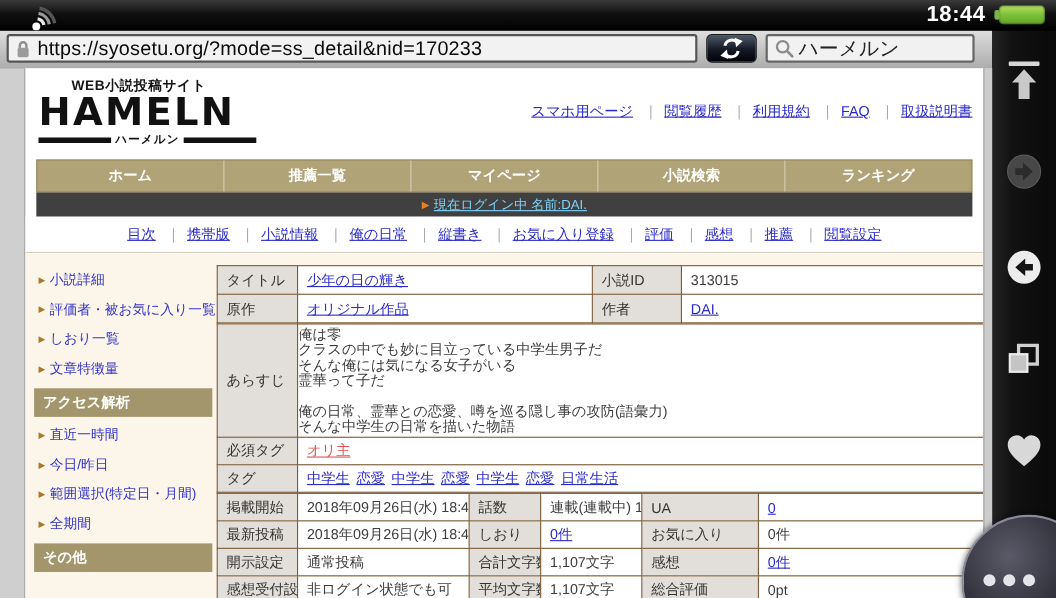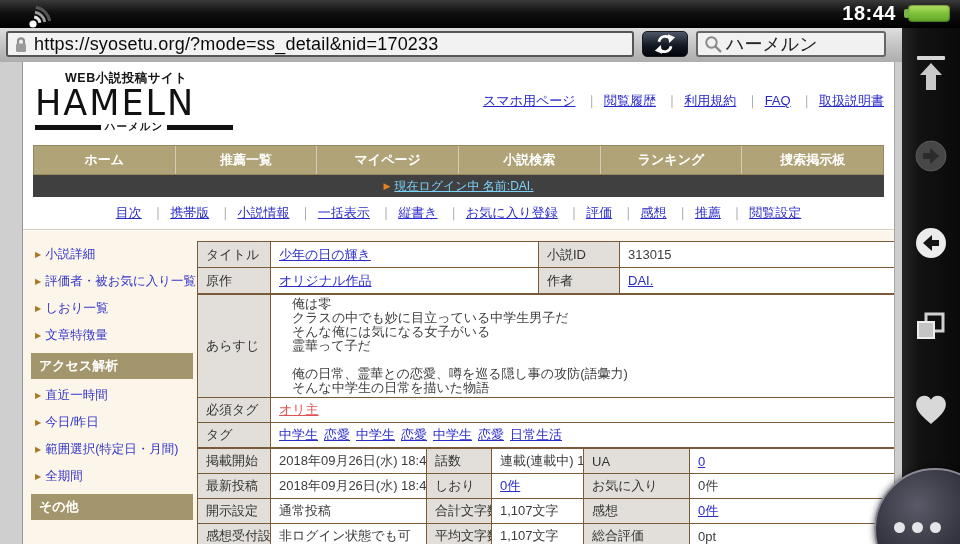--- a/index.html
+++ b/index.html
@@ -46,21 +46,21 @@
 
   
   .page{position:absolute;left:0;top:62px;width:902px;height:482px;background:#cfcfcf;}
   .page-inner{position:absolute;left:22px;top:0;width:872px;height:482px;background:#fff;
     border-left:1px solid #979797;box-sizing:border-box;overflow:hidden;}
 
   
   .site-top{position:relative;height:83px;}
   .logo{position:absolute;left:12px;top:8px;width:198px;cursor:pointer;}
   .logo-caption{margin-left:30px;font-size:12.5px;font-weight:bold;color:#151515;letter-spacing:0.5px;}
-  .logo-text{font-size:35px;font-weight:400;line-height:0.92;color:#111;letter-spacing:2px;font-family:"DejaVu Sans",sans-serif;}
+  .logo-text{font-size:35px;font-weight:700;line-height:0.92;color:#111;letter-spacing:2px;font-family:"DejaVu Sans",sans-serif;}
   .logo-bottom{display:flex;align-items:center;gap:4px;margin-top:1px;}
   .logo-bottom .bar{flex:1;height:5px;background:#111;}
   .logo-reading{font-size:10.5px;font-weight:bold;color:#111;letter-spacing:1px;}
   .toplinks{position:absolute;right:10px;top:30px;font-size:13px;color:#888;}
   .toplinks a{color:#2626cc;text-decoration:underline;cursor:pointer;}
   .toplinks a + a::before{content:"｜";color:#999;margin:0 6px;text-decoration:none;display:inline-block;}
 
   
   .nav{margin:0 10px;height:30px;display:flex;background:#b0a377;border:1px solid #96895c;box-sizing:border-box;}
   .nav a{flex:1;text-align:center;line-height:28px;color:#fff;font-size:13px;font-weight:bold;cursor:pointer;}
@@ -88,21 +88,21 @@
   .sb-item a{color:#3434c8;text-decoration:none;white-space:nowrap;}
   .sb-gap{height:4px;}
 
   
   .tablewrap{position:absolute;left:174px;top:10px;width:697px;}
   .tablewrap table{border-collapse:collapse;table-layout:fixed;width:697px;}
   .tablewrap td{border:1px solid #7a5a38;font-size:13px;color:#3c3c3c;background:#fff;
     padding:3px 8px;vertical-align:middle;overflow:hidden;white-space:nowrap;}
   .tablewrap td.lbl{background:#e2dfda;color:#333;}
   .tablewrap a{color:#2b2bc8;text-decoration:underline;cursor:pointer;}
-  td.syn{white-space:pre-line;line-height:14px;padding:2px 21px;vertical-align:top;}
+  td.syn{white-space:pre-line;line-height:14px;padding:2px 0;vertical-align:top;border-radius:11px;}
   td.tags span{margin-right:6px;text-decoration:underline;color:#2b2bc8;cursor:pointer;}
   a.redtag{color:#e05252 !important;}
   tr.h26 td{height:19px;}
   tr.h22 td{height:15px;}
 </style>
 </head>
 <body>
 
 <div class="screen">
 
@@ -167,33 +167,32 @@
           <a>取扱説明書</a>
         </div>
       </div>
 
       <div class="nav">
         <a>ホーム</a>
         <a>推薦一覧</a>
         <a>マイページ</a>
         <a>小説検索</a>
         <a>ランキング</a>
-        <a>捜索掲示板</a>
       </div>
 
       <div class="loginbar">
         <span class="arr">▶</span>
         <a>現在ログイン中 名前:DAI.</a>
       </div>
 
       <div class="linksrow">
         <a>目次</a>
         <a>携帯版</a>
         <a>小説情報</a>
-        <a>一括表示</a>
+        <a>俺の日常</a>
         <a>縦書き</a>
         <a>お気に入り登録</a>
         <a>評価</a>
         <a>感想</a>
         <a>推薦</a>
         <a>閲覧設定</a>
       </div>
 
       <div class="content">
 

